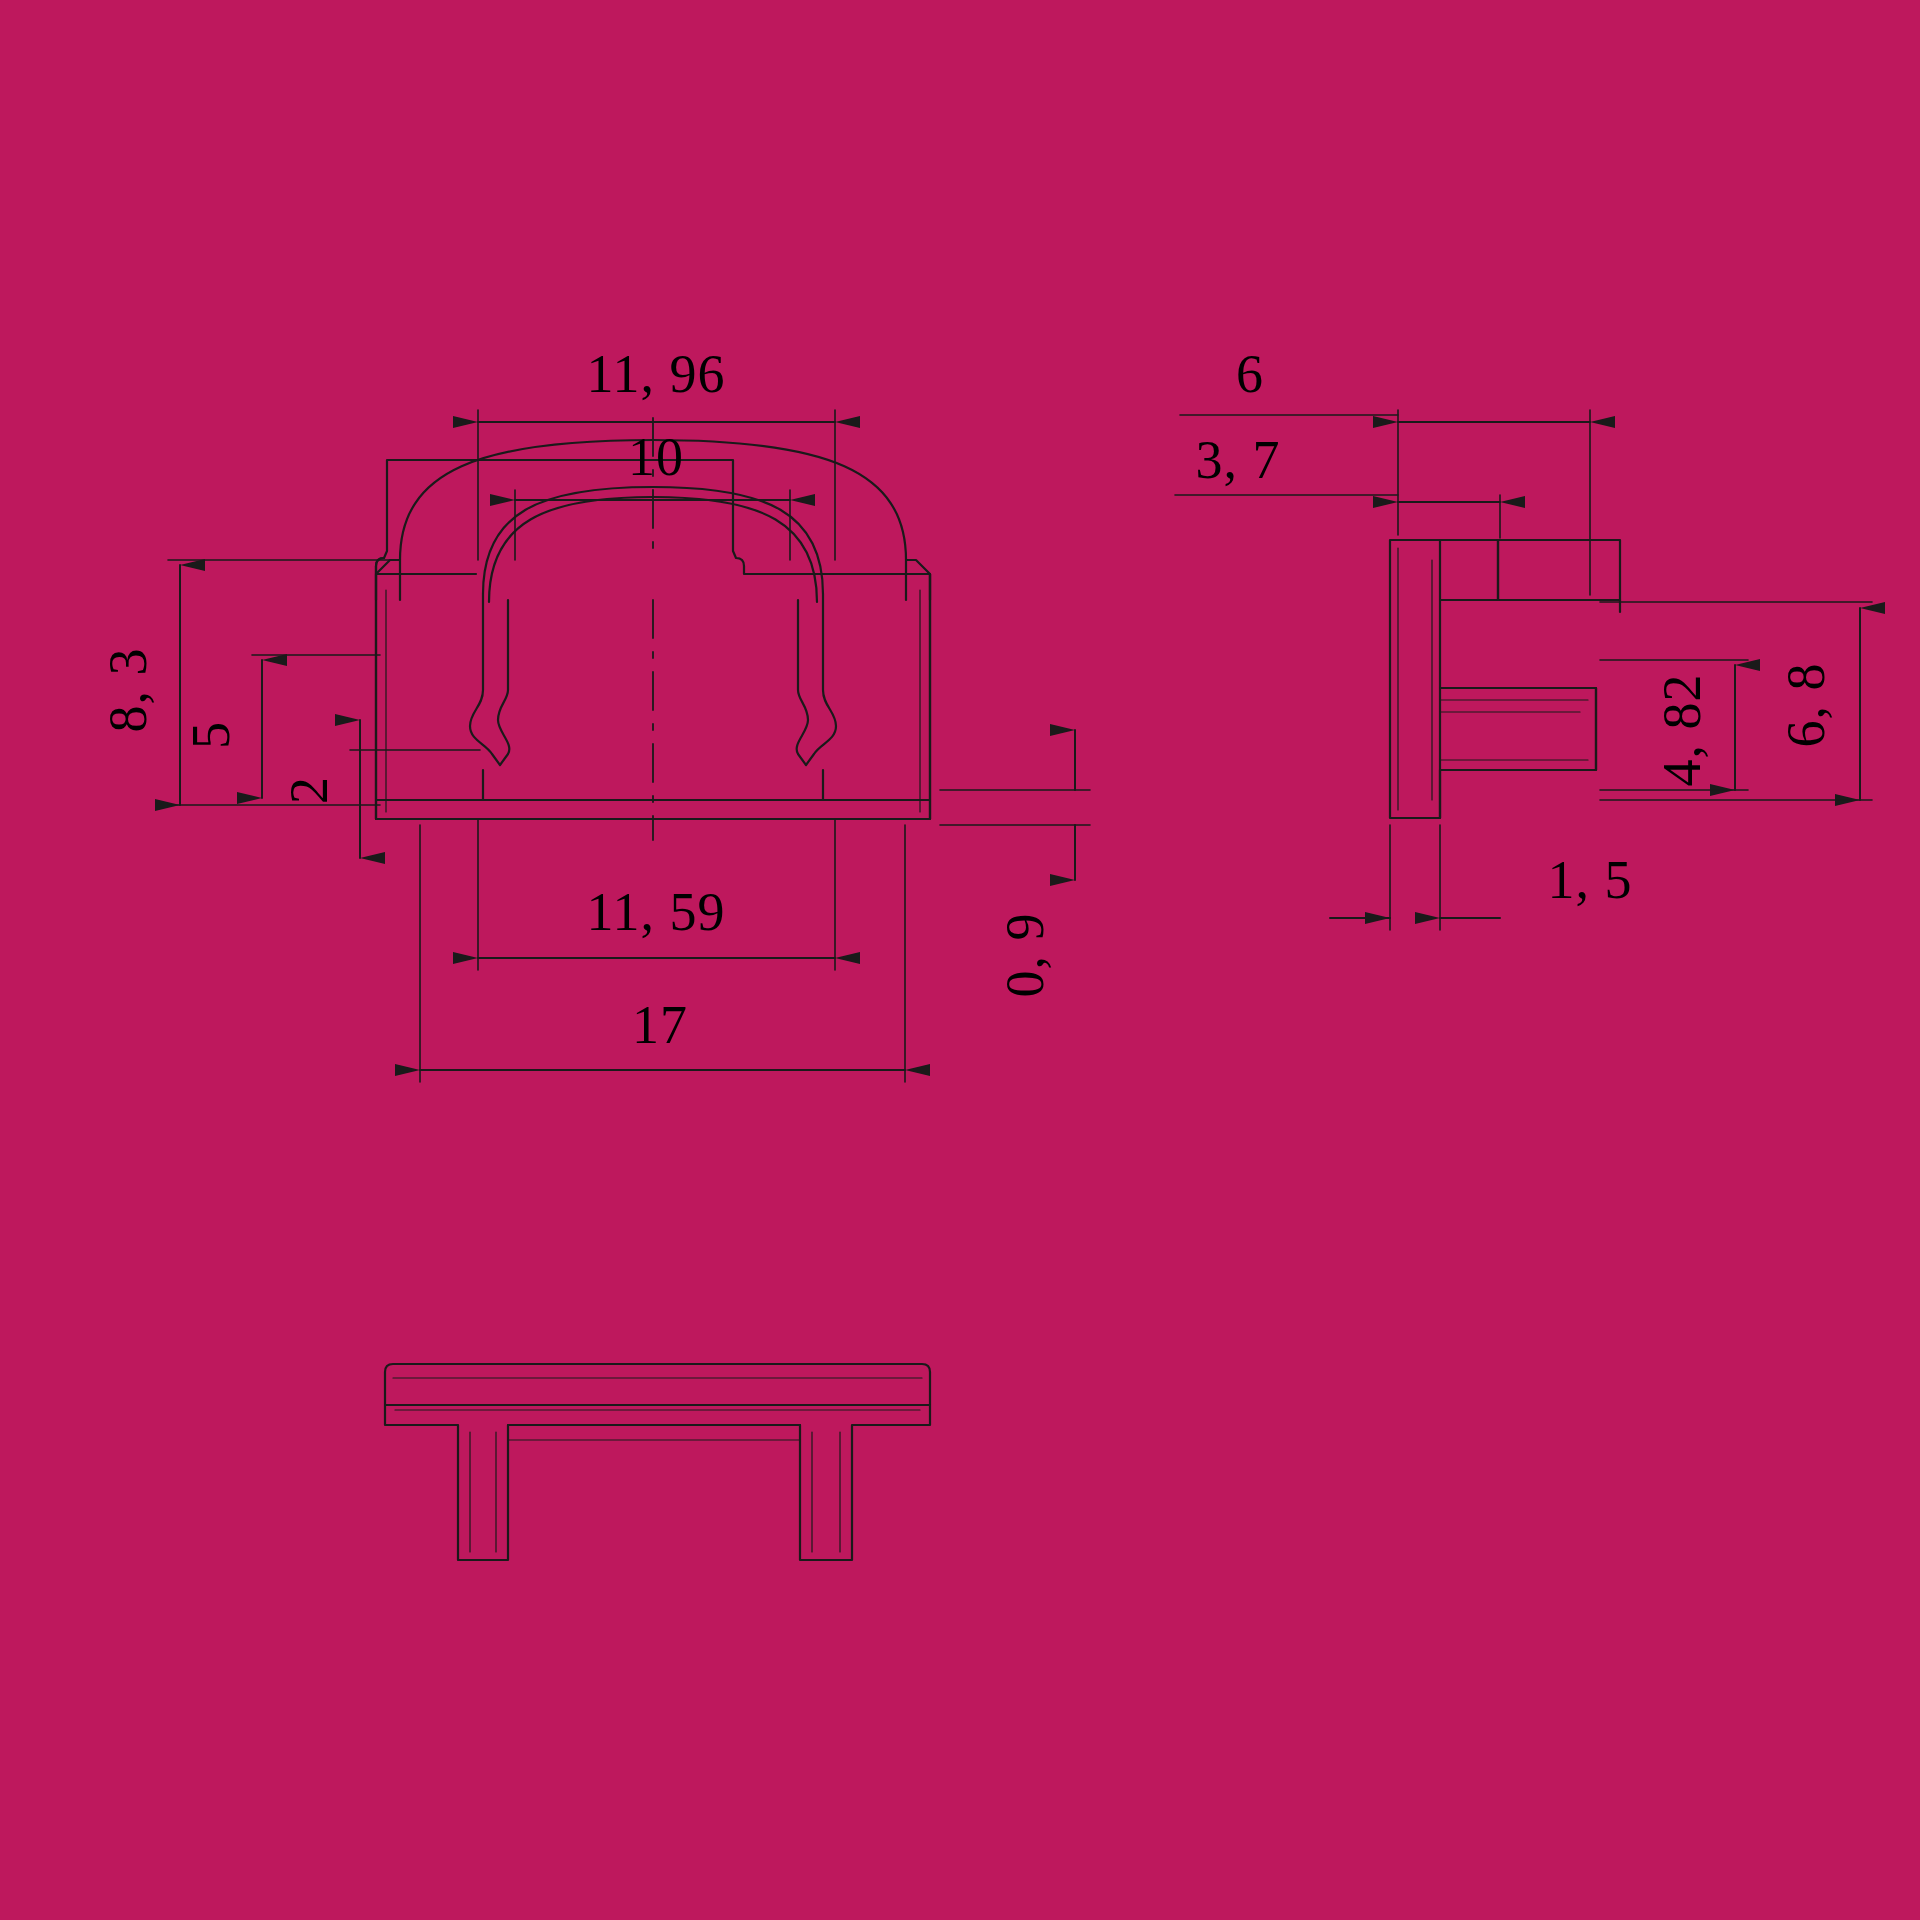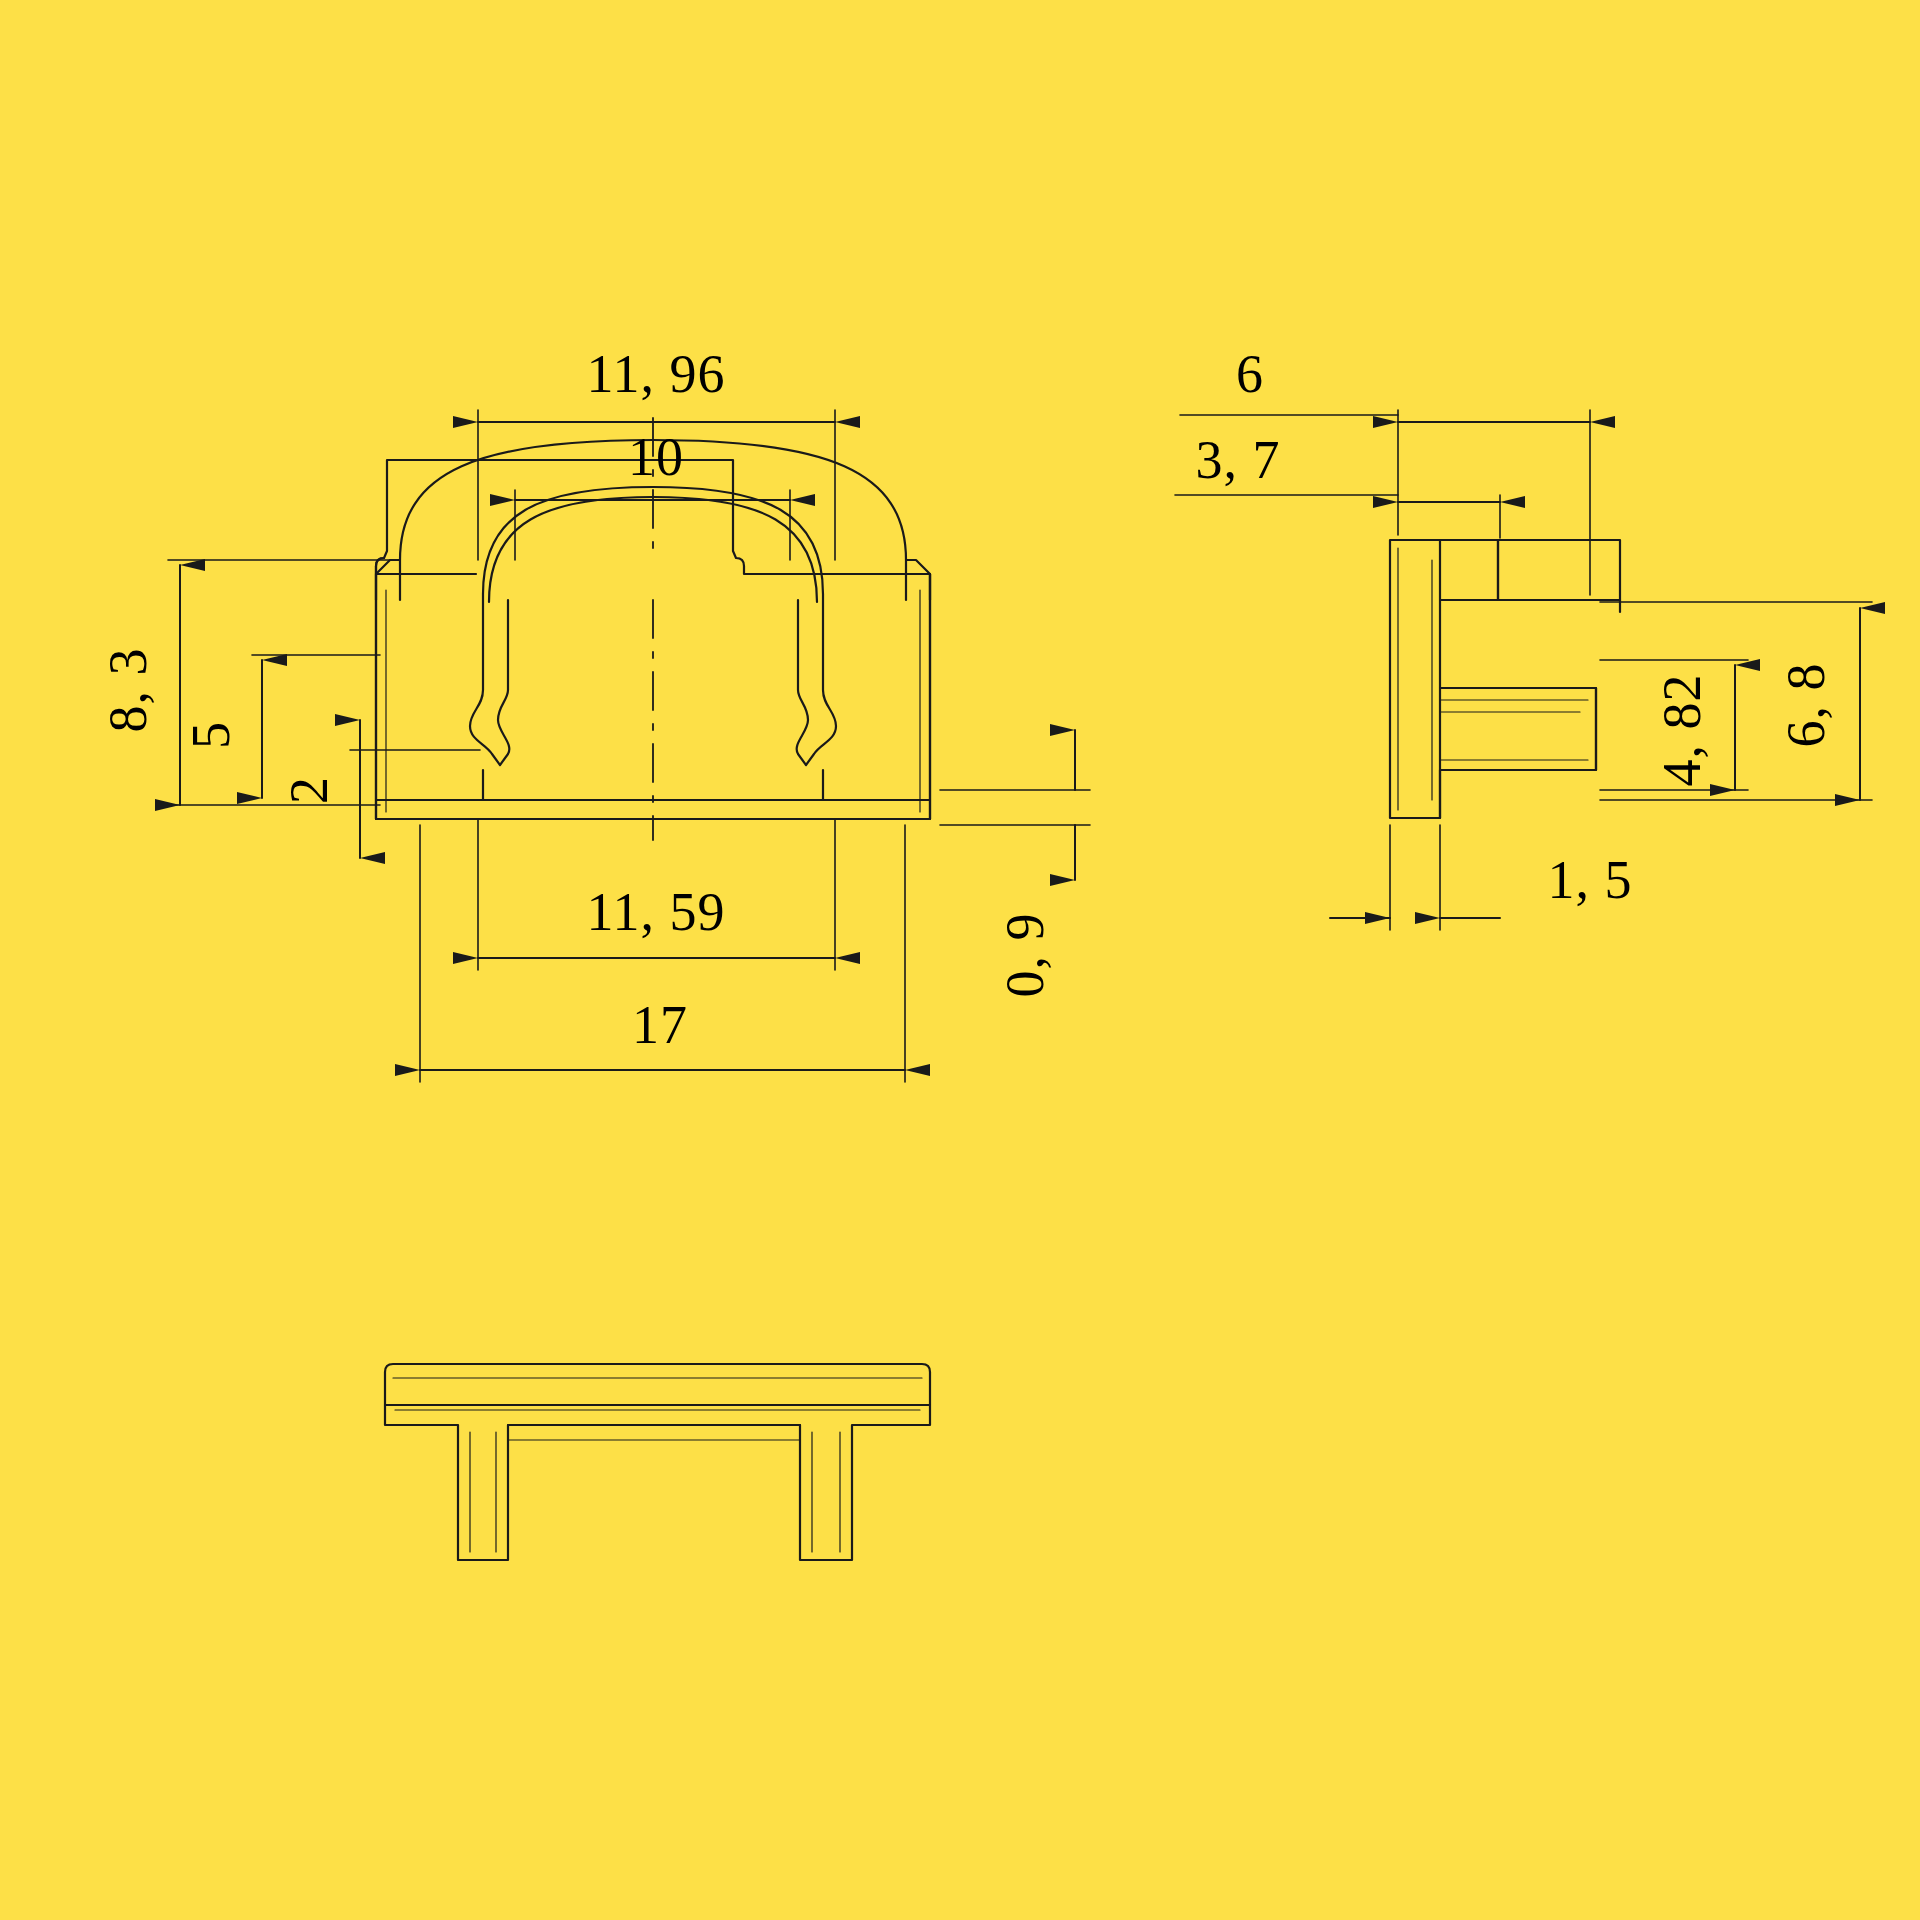--- a/index.html
+++ b/index.html
@@ -11,21 +11,21 @@
     width: 1920px;
     height: 1920px;
     font-family: "Liberation Serif", serif;
     color: #000000;
     overflow: hidden;
   }
   #sheet {
     position: relative;
     width: 1920px;
     height: 1920px;
-    background: #fde047;
+    background: #be185d;
   }
   svg.drawing {
     position: absolute;
     left: 0;
     top: 0;
     width: 1920px;
     height: 1920px;
   }
   .dim-text {
     font-family: "Liberation Serif", serif;

